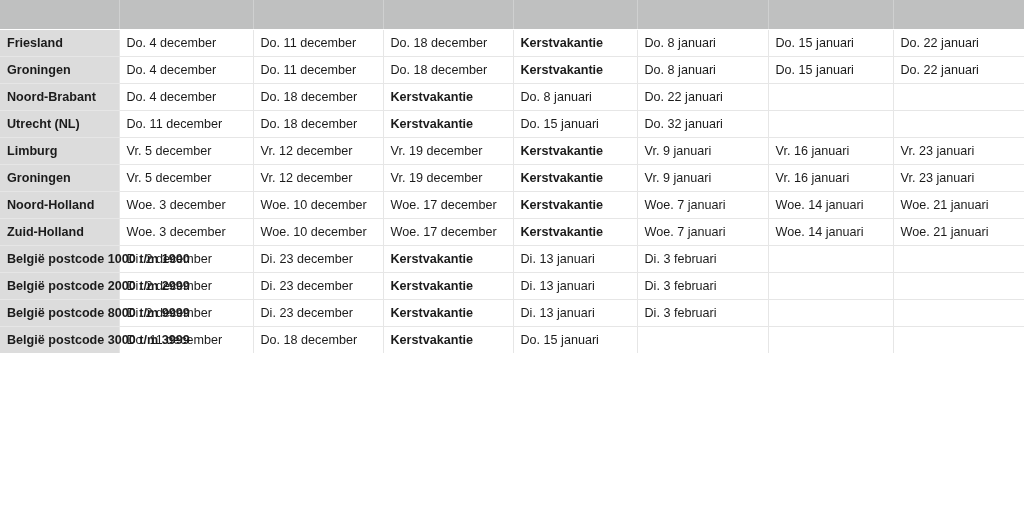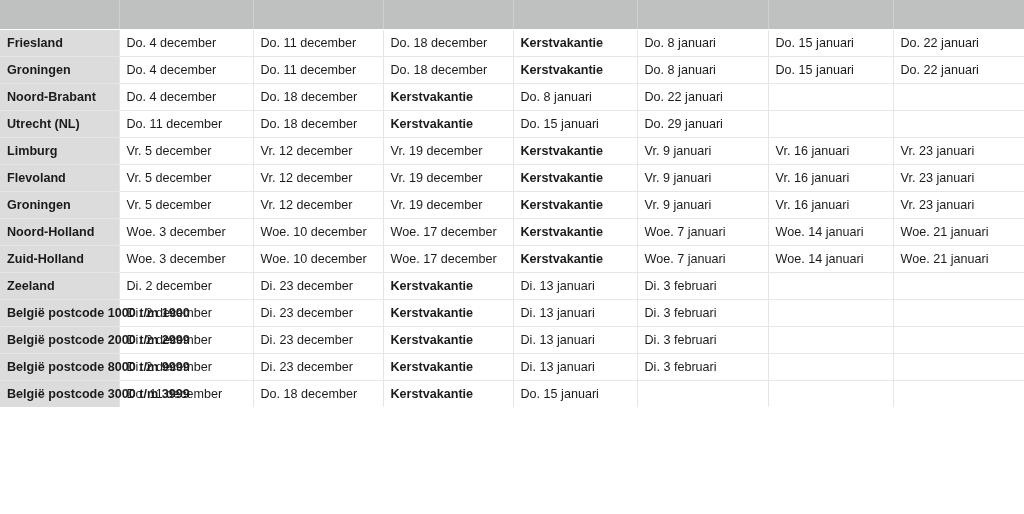--- a/index.html
+++ b/index.html
@@ -132,45 +132,35 @@
         <td>Do. 22 januari</td>
         <td></td>
         <td></td>
       </tr>
       <tr>
         <td class="region">Utrecht (NL)</td>
         <td>Do. 11 december</td>
         <td>Do. 18 december</td>
         <td class="holiday">Kerstvakantie</td>
         <td>Do. 15 januari</td>
-        <td>Do. 29 januari</td>
+        <td>Do. 32 januari</td>
         <td></td>
         <td></td>
       </tr>
       <tr>
         <td class="region">Limburg</td>
         <td>Vr. 5 december</td>
         <td>Vr. 12 december</td>
         <td>Vr. 19 december</td>
         <td class="holiday">Kerstvakantie</td>
         <td>Vr. 9 januari</td>
         <td>Vr. 16 januari</td>
         <td>Vr. 23 januari</td>
       </tr>
       <tr>
-        <td class="region">Flevoland</td>
-        <td>Vr. 5 december</td>
-        <td>Vr. 12 december</td>
-        <td>Vr. 19 december</td>
-        <td class="holiday">Kerstvakantie</td>
-        <td>Vr. 9 januari</td>
-        <td>Vr. 16 januari</td>
-        <td>Vr. 23 januari</td>
-      </tr>
-      <tr>
         <td class="region">Groningen</td>
         <td>Vr. 5 december</td>
         <td>Vr. 12 december</td>
         <td>Vr. 19 december</td>
         <td class="holiday">Kerstvakantie</td>
         <td>Vr. 9 januari</td>
         <td>Vr. 16 januari</td>
         <td>Vr. 23 januari</td>
       </tr>
       <tr>
@@ -186,30 +176,20 @@
       <tr>
         <td class="region">Zuid-Holland</td>
         <td>Woe. 3 december</td>
         <td>Woe. 10 december</td>
         <td>Woe. 17 december</td>
         <td class="holiday">Kerstvakantie</td>
         <td>Woe. 7 januari</td>
         <td>Woe. 14 januari</td>
         <td>Woe. 21 januari</td>
       </tr>
-      <tr>
-        <td class="region">Zeeland</td>
-        <td>Di. 2 december</td>
-        <td>Di. 23 december</td>
-        <td class="holiday">Kerstvakantie</td>
-        <td>Di. 13 januari</td>
-        <td>Di. 3 februari</td>
-        <td></td>
-        <td></td>
-      </tr>
       <tr class="tall">
         <td class="region">België postcode 1000 t/m 1900</td>
         <td>Di. 2 december</td>
         <td>Di. 23 december</td>
         <td class="holiday">Kerstvakantie</td>
         <td>Di. 13 januari</td>
         <td>Di. 3 februari</td>
         <td></td>
         <td></td>
       </tr>

